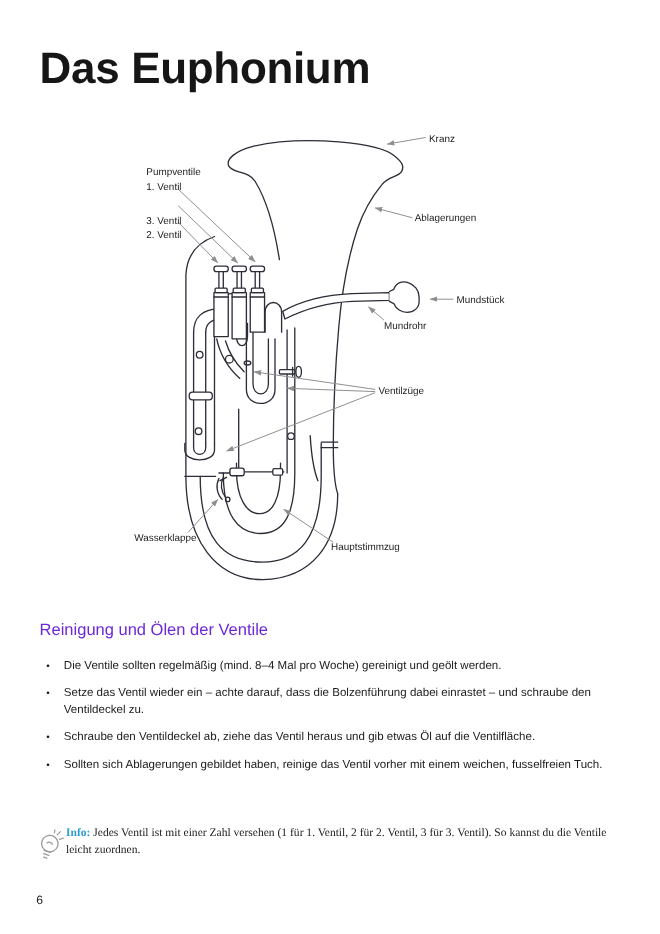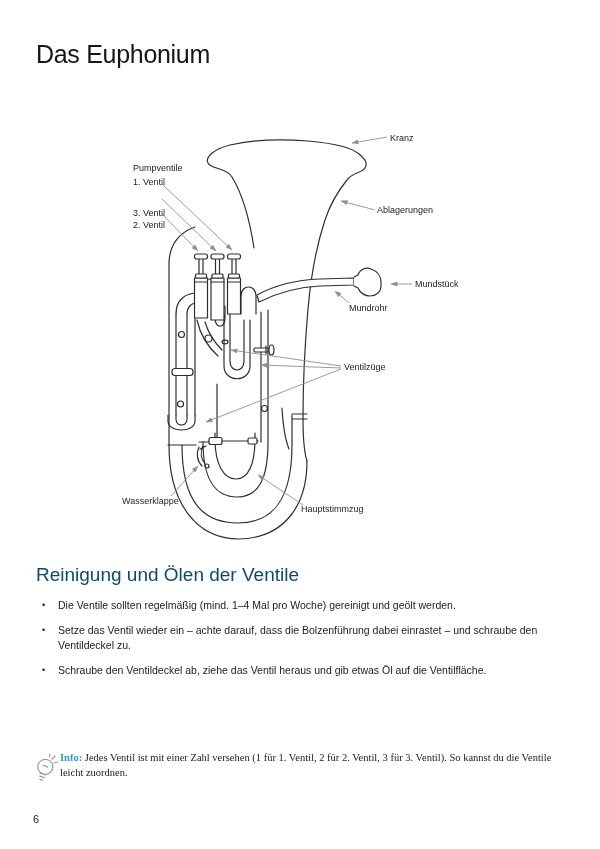--- a/index.html
+++ b/index.html
@@ -1,24 +1,24 @@
 <!DOCTYPE html>
 <html><head>
 <meta charset="utf-8">
 <style>
   html,body{margin:0;padding:0;background:#fff;}
   .page{position:relative;width:600px;height:849px;background:#fff;overflow:hidden;
         font-family:"Liberation Sans","DejaVu Sans",sans-serif;color:#1b1b1b;}
-  .title{position:absolute;left:36px;top:40px;font-size:25px;font-weight:400;
+  .title{position:absolute;left:36px;top:40px;font-size:40px;font-weight:700;
          letter-spacing:-0.3px;color:#161616;}
-  .diagram{position:absolute;left:0;top:12px;width:600px;height:560px;text-align:center;}
+  .diagram{position:absolute;left:0;top:0;width:600px;height:560px;text-align:center;}
   .diagram svg{position:absolute;left:0;top:0;}
   .dlabel{position:absolute;font-size:9px;color:#1c1c1c;white-space:nowrap;line-height:10px;}
   .dlabel.u{}
-  .h2{position:absolute;left:36px;top:564px;font-size:19px;font-weight:400;color:#0c4a6e;}
+  .h2{position:absolute;left:36px;top:564px;font-size:15px;font-weight:400;color:#6d28d9;}
   .bullets{position:absolute;left:40px;top:598px;width:524px;margin:0;padding:0;list-style:none;}
   .bullets li{position:relative;padding-left:18px;margin-bottom:10px;
               font-size:10.5px;line-height:15px;color:#1b1b1b;}
   .bullets li::before{content:"•";position:absolute;left:2px;top:0;font-size:9px;color:#1b1b1b;}
   .info{position:absolute;left:30px;top:750px;width:534px;font-family:Liberation Serif, serif;}
   .info .bulb{position:absolute;left:2px;top:4px;width:26px;height:34px;}
   .info .itext{margin-left:30px;font-size:10.5px;line-height:15px;color:#1b1b1b;width:502px;}
   .info .ilabel{color:#2E9BD1;font-weight:bold;}
   .pagenum{position:absolute;left:33px;top:813px;font-size:11px;color:#1b1b1b;}
 </style>
@@ -134,23 +134,24 @@
     <div class="dlabel" style="left:415px;top:267px;">Mundstück</div>
     <div class="dlabel" style="left:349px;top:291px;">Mundrohr</div>
     <div class="dlabel" style="left:344px;top:350px;">Ventilzüge</div>
     <div class="dlabel" style="left:122px;top:484px;">Wasserklappe</div>
     <div class="dlabel" style="left:301px;top:492px;">Hauptstimmzug</div>
   </div>
 
   <div class="h2">Reinigung und Ölen der Ventile</div>
 
   <ul class="bullets">
-    <li>Die Ventile sollten regelmäßig (mind. 1–4 Mal pro Woche) gereinigt und geölt werden.</li>
+    <li>Die Ventile sollten regelmäßig (mind. 8–4 Mal pro Woche) gereinigt und geölt werden.</li>
     <li>Setze das Ventil wieder ein – achte darauf, dass die Bolzenführung dabei einrastet – und schraube den Ventildeckel zu.</li>
     <li>Schraube den Ventildeckel ab, ziehe das Ventil heraus und gib etwas Öl auf die Ventilfläche.</li>
+    <li>Sollten sich Ablagerungen gebildet haben, reinige das Ventil vorher mit einem weichen, fusselfreien Tuch.</li>
   </ul>
 
   <div class="info">
     <svg class="bulb" viewBox="0 0 26 34">
       <g stroke="#9b9b9b" stroke-width="1.2" fill="none" stroke-linecap="round" transform="rotate(18 13 17)">
         <circle cx="12" cy="13" r="7.5"></circle>
         <path d="M 9,20.5 L 15,20.5 M 9.5,23.5 L 14.5,23.5 M 10.5,26.5 L 13.5,26.5"></path>
         <path d="M 9.5,13 C 10.5,11.5 13.5,11.5 14.5,13"></path>
       </g>
       <g stroke="#9b9b9b" stroke-width="1.1" stroke-linecap="round">

